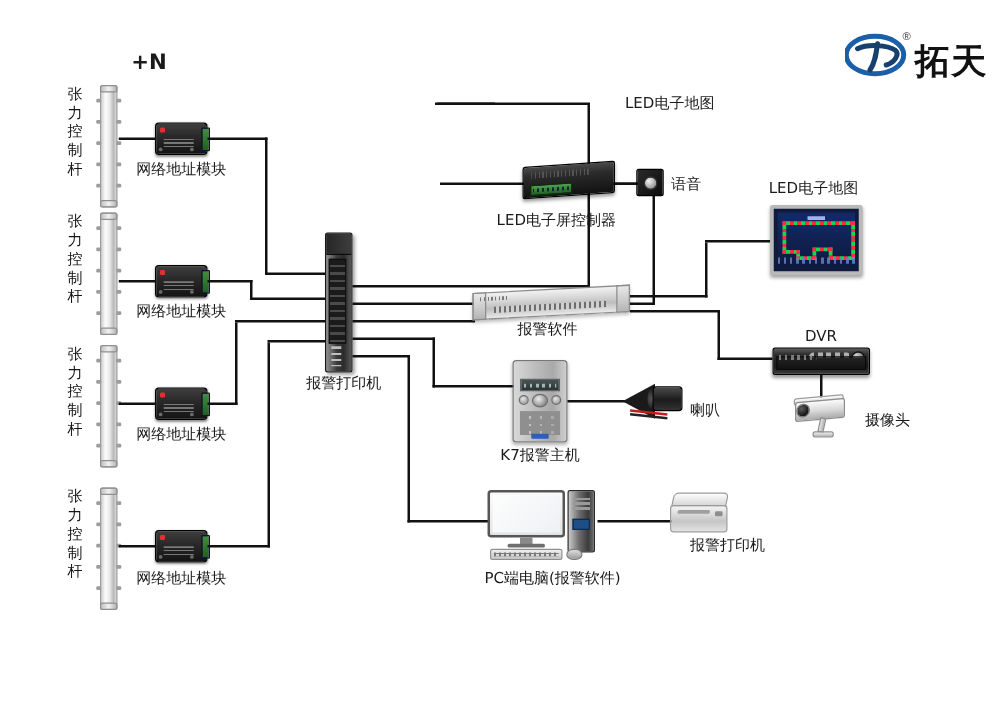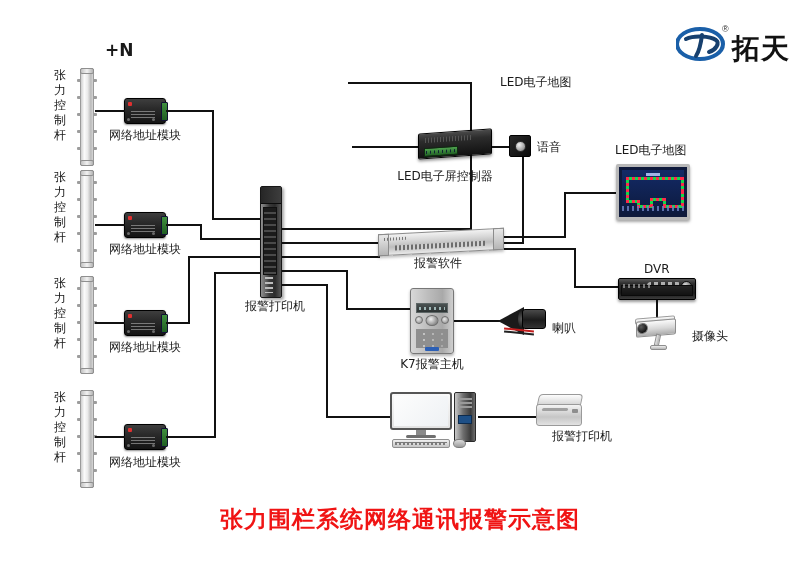--- a/index.html
+++ b/index.html
@@ -545,25 +545,25 @@
       <div class="foot"></div>
     <div class="tower">
         <div class="bay"></div>
         <div class="pnl"></div>
       </div>
     <div class="kb">
         <i></i>
       </div>
     <div class="mouse"></div>
   </div>
+  <div class="lbl c" style="left:442px;top:454px;">PC端电脑(报警软件)</div>
 
   <div class="wire wh" style="left:478px;top:416px;width:62px;"></div>
   <div class="printer" style="left:536px;top:394px;">
     <div class="top"></div>
       <div class="body"></div>
       <div class="slot"></div>
       <div class="btn"></div>
   </div>
   <div class="lbl" style="left:552px;top:428px;">报警打印机</div>
 
-  <div class="title">张力围栏系统网络通讯报警示意图</div>
 
 </div>
 
 </body></html>

